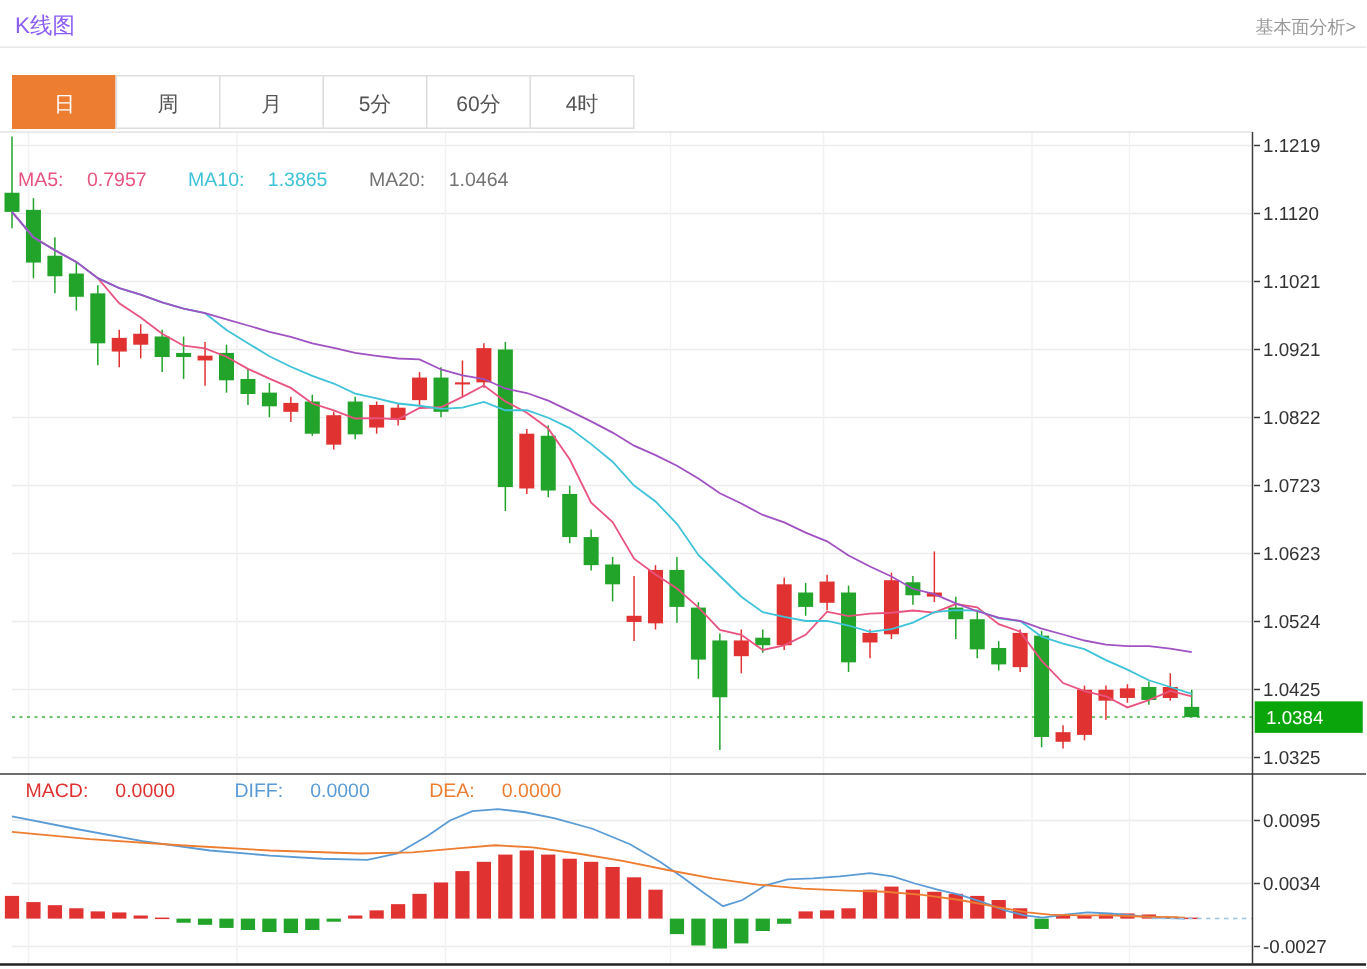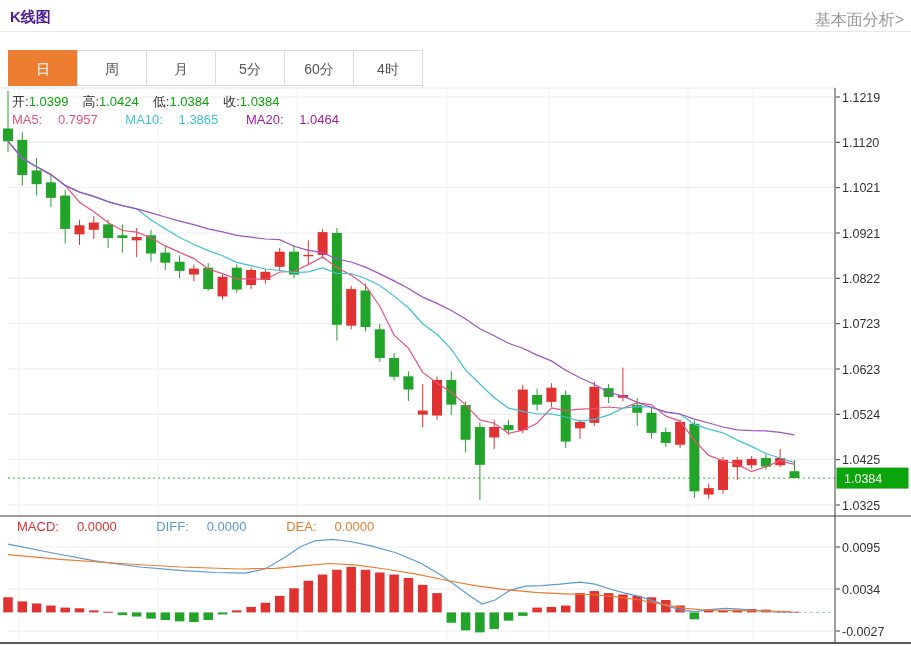--- a/index.html
+++ b/index.html
@@ -1,19 +1,19 @@
 <!DOCTYPE html>
 <html><head>
 <meta charset="utf-8">
 <style>
   html,body{margin:0;padding:0;background:#fff;}
   .page{position:relative;width:911px;height:646px;background:#fff;overflow:hidden;
         font-family:"Liberation Sans","DejaVu Sans",sans-serif;}
-  .title{position:absolute;left:10px;top:8px;font-size:15px;font-weight:bold;color:#4c1d95;}
-  .toplink{position:absolute;right:7px;top:10px;font-size:16px;color:#999;cursor:pointer;}
+  .title{position:absolute;left:10px;top:8px;font-size:15px;font-weight:normal;color:#8b5cf6;}
+  .toplink{position:absolute;right:7px;top:10px;font-size:12px;color:#999;cursor:pointer;}
   .hdr-divider{position:absolute;left:0;top:31px;width:911px;height:1px;background:#e8e8e8;}
   .tabs{position:absolute;left:8px;top:50px;display:flex;}
   .tab{width:70px;height:36px;line-height:36px;text-align:center;font-size:14px;color:#555;
        background:#fff;border:1px solid #ddd;margin-left:-1px;cursor:pointer;box-sizing:border-box;}
   .tab:first-child{margin-left:0;}
   .tab.active{background:#ed7d31;border-color:#ed7d31;color:#fff;}
   svg{position:absolute;left:0;top:0;}
   .overlay{position:absolute;font-size:13px;white-space:nowrap;}
   .ohlc-row{left:12px;top:93px;color:#333;}
   .ohlc-row .val{color:#0aa50a;margin-right:14px;}
@@ -262,26 +262,23 @@
       <line x1="836" y1="547" x2="840" y2="547" stroke="#3c3c3c" stroke-width="1"></line>
       <text x="842" y="551.5" font-size="12.5" fill="#333">0.0095</text>
       <line x1="836" y1="589" x2="840" y2="589" stroke="#3c3c3c" stroke-width="1"></line>
       <text x="842" y="593.5" font-size="12.5" fill="#333">0.0034</text>
       <line x1="836" y1="631" x2="840" y2="631" stroke="#3c3c3c" stroke-width="1"></line>
       <text x="842" y="635.5" font-size="12.5" fill="#333">-0.0027</text>
       <rect x="836.5" y="467.5738255033556" width="72" height="21" fill="#0aa50a"></rect>
       <text x="844" y="482.5738255033556" font-size="12.5" fill="#fff">1.0384</text>
     </svg>
 
-  <div class="overlay ohlc-row">
-    <span>开:</span><span class="val">1.0399</span><span>高:</span><span class="val">1.0424</span><span>低:</span><span class="val">1.0384</span><span>收:</span><span class="val">1.0384</span>
-  </div>
   <div class="overlay ma-row">
     <span id="ma5span" style="color: rgb(232, 83, 127);"><span>MA5: </span><span>0.7957</span></span>
     <span id="ma10span" style="color: rgb(63, 195, 216);"><span>MA10: </span><span>1.3865</span></span>
-    <span id="ma20span" style="color: #a21caf; text-align: center;"><span>MA20: </span><span>1.0464</span></span>
+    <span id="ma20span" style="color: #737373; text-align: center;"><span>MA20: </span><span>1.0464</span></span>
   </div>
   <div class="overlay macd-row">
     <span id="macdspan" style="color: rgb(224, 49, 49);"><span>MACD:</span><span>0.0000</span></span>
     <span id="diffspan" style="color: rgb(91, 155, 213);"><span>DIFF:</span><span>0.0000</span></span>
     <span id="deaspan" style="color: rgb(237, 125, 49);"><span>DEA:</span><span>0.0000</span></span>
   </div>
 </div>
 
 </body></html>

